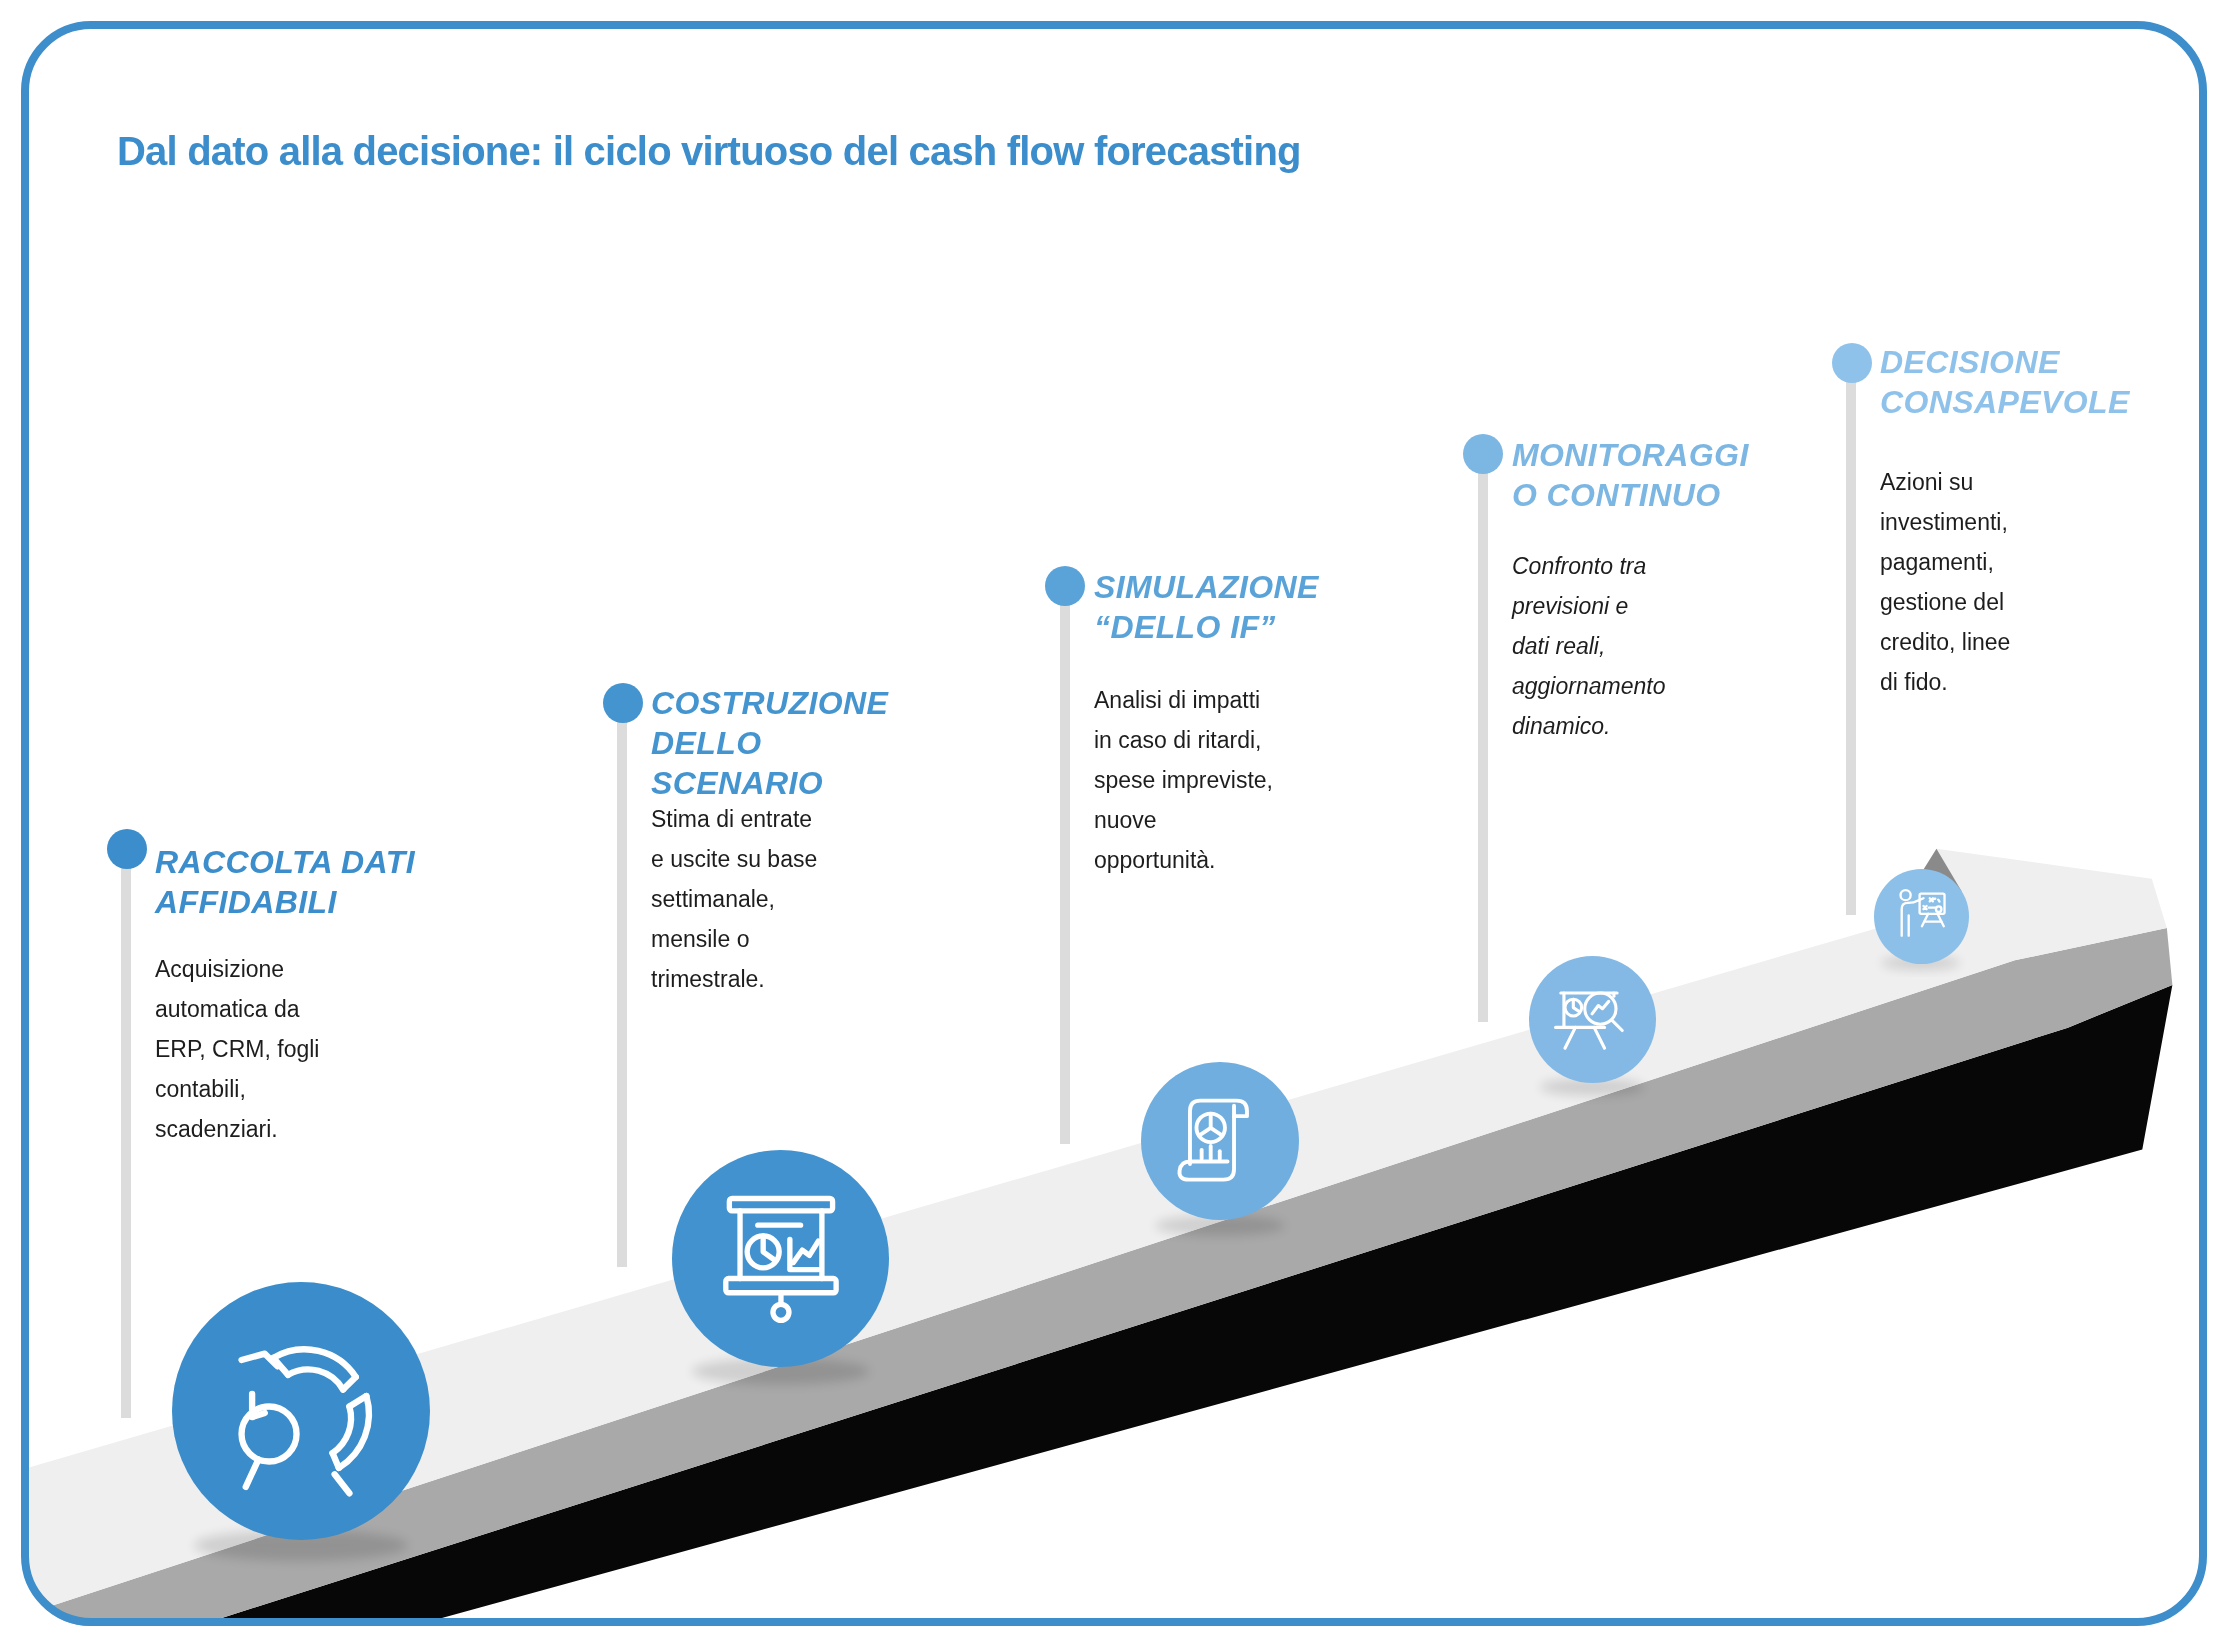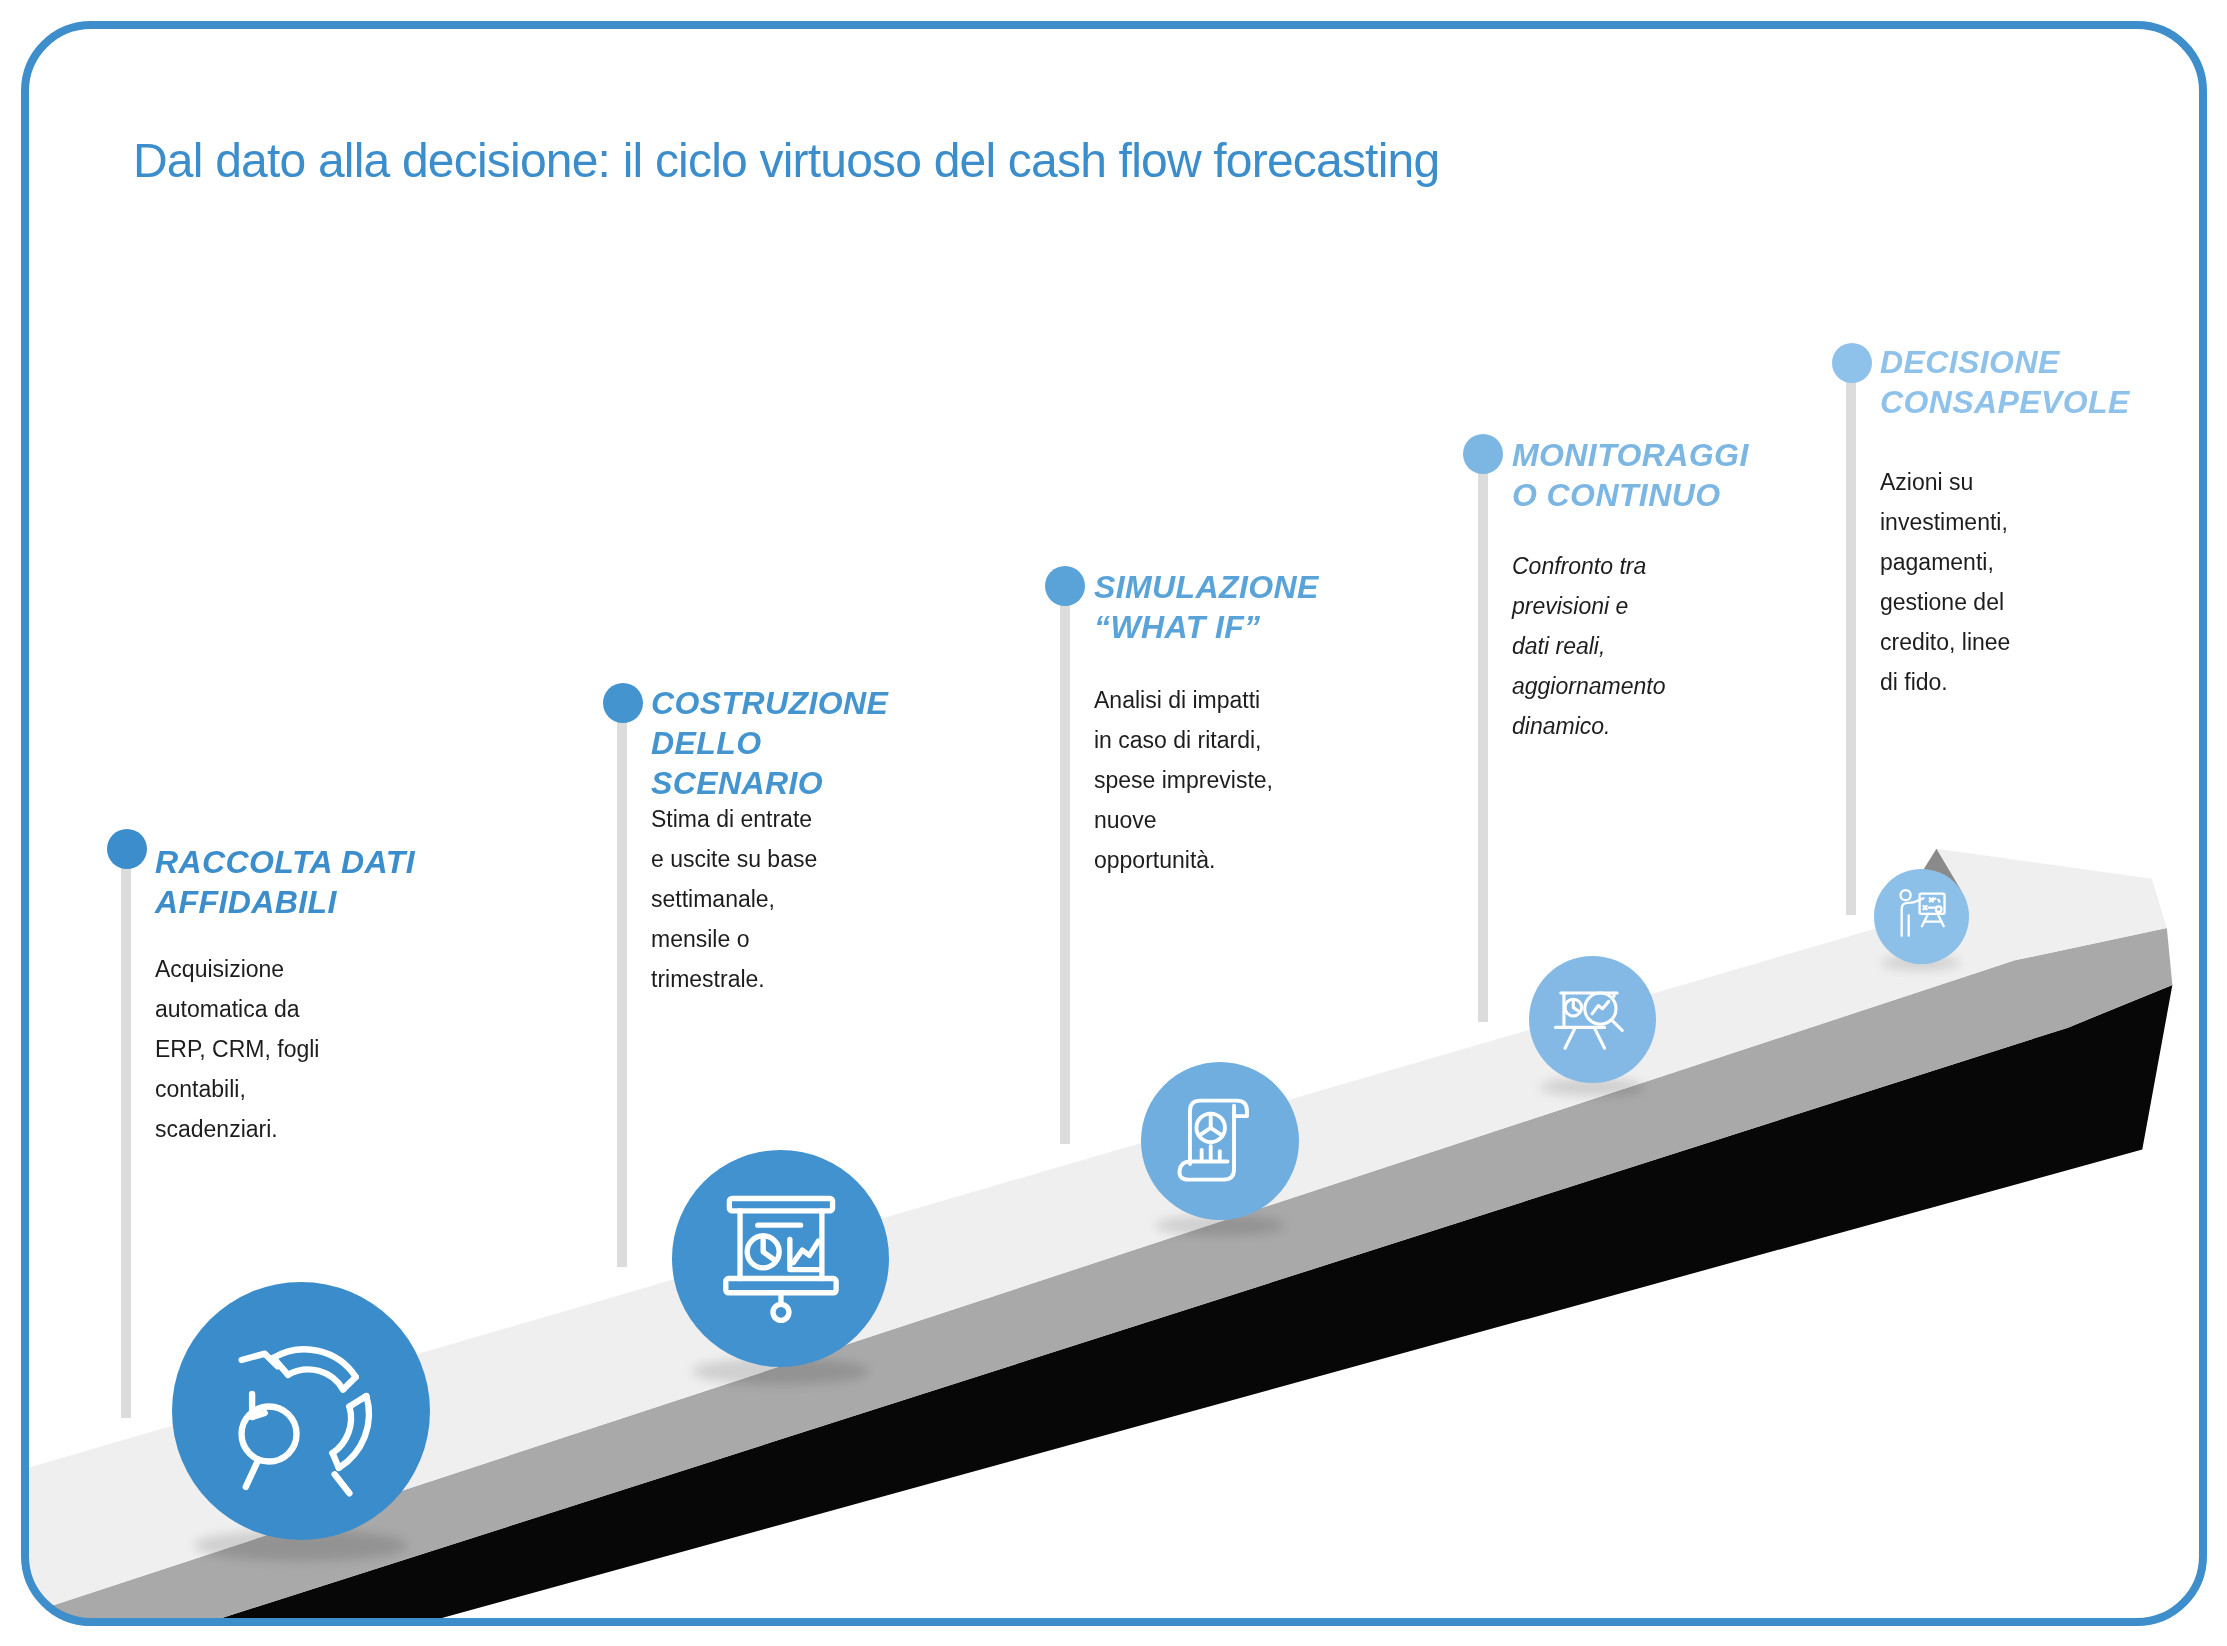--- a/index.html
+++ b/index.html
@@ -1,20 +1,20 @@
 <!DOCTYPE html>
 <html style="font-size:12.7px"><head>
 <meta charset="utf-8">
 <style>
   html,body{margin:0;padding:0;background:#ffffff;}
   body{width:2227px;height:1646px;position:relative;font-family:"Liberation Sans",sans-serif;}
   .clip{position:absolute;left:20.6px;top:20.6px;width:2186px;height:1605px;border-radius:70px;overflow:hidden;}
   .stage{position:absolute;left:-20.6px;top:-20.6px;width:2227px;height:1646px;}
   .frame{position:absolute;left:20.6px;top:20.6px;width:2170px;height:1589px;border:8px solid #3D8ECB;border-radius:70px;pointer-events:none;z-index:50;}
-  .title{position:absolute;left:133px;top:101px;width:2027px;font-size:48px;line-height:1.15;font-weight:400;letter-spacing:-0.8px;color:#3B8DCB;}
+  .title{position:absolute;left:117px;top:101px;width:2027px;font-size:40px;line-height:1.15;font-weight:700;letter-spacing:-0.8px;color:#3B8DCB;}
   .ramp{position:absolute;left:0;top:0;width:2227px;height:1646px;}
   .step{position:absolute;}
   .dot{position:absolute;width:40px;height:40px;border-radius:50%;background:var(--accent,#3C8DCB);z-index:6;}
   .stem{position:absolute;width:10.3px;background:#DCDCDC;z-index:5;}
   .heading{position:absolute;width:340px;font-size:32px;line-height:40px;font-weight:700;letter-spacing:0.4px;color:var(--accent,#3C8DCB);white-space:pre-line;z-index:7;font-style:italic;}
   .body-text{position:absolute;width:348px;font-size:23px;line-height:40px;font-weight:400;color:#1D1D1D;white-space:pre-line;z-index:7;}
   .icon-circle{position:absolute;border-radius:50%;background:var(--accent,#3C8DCB);z-index:8;display:flex;align-items:center;justify-content:center;}
   .icon-circle svg{width:82%;height:82%;}
   .icon-stroke{stroke:#ffffff;fill:none;stroke-linecap:round;stroke-linejoin:round;}
 </style>
@@ -70,21 +70,21 @@
 e uscite su base
 settimanale,
 mensile o
 trimestrale.</div>
     </div>
 
     <div class="step" style="--accent: #5AA3D9;">
       <div class="stem" style="left:1060px;top:586px;height:558px;"></div>
       <span class="dot" style="left:1045px;top:566px;"></span>
       <div class="heading" style="left:1094px;top:567px;">SIMULAZIONE
-“WHAT IF”</div>
+“DELLO IF”</div>
       <div class="body-text" style="left:1094px;top:680px;">Analisi di impatti
 in caso di ritardi,
 spese impreviste,
 nuove
 opportunità.</div>
     </div>
 
     <div class="step" style="--accent: #7CB6E3;">
       <div class="stem" style="left:1478px;top:454px;height:568px;"></div>
       <span class="dot" style="left:1463px;top:434px;"></span>

